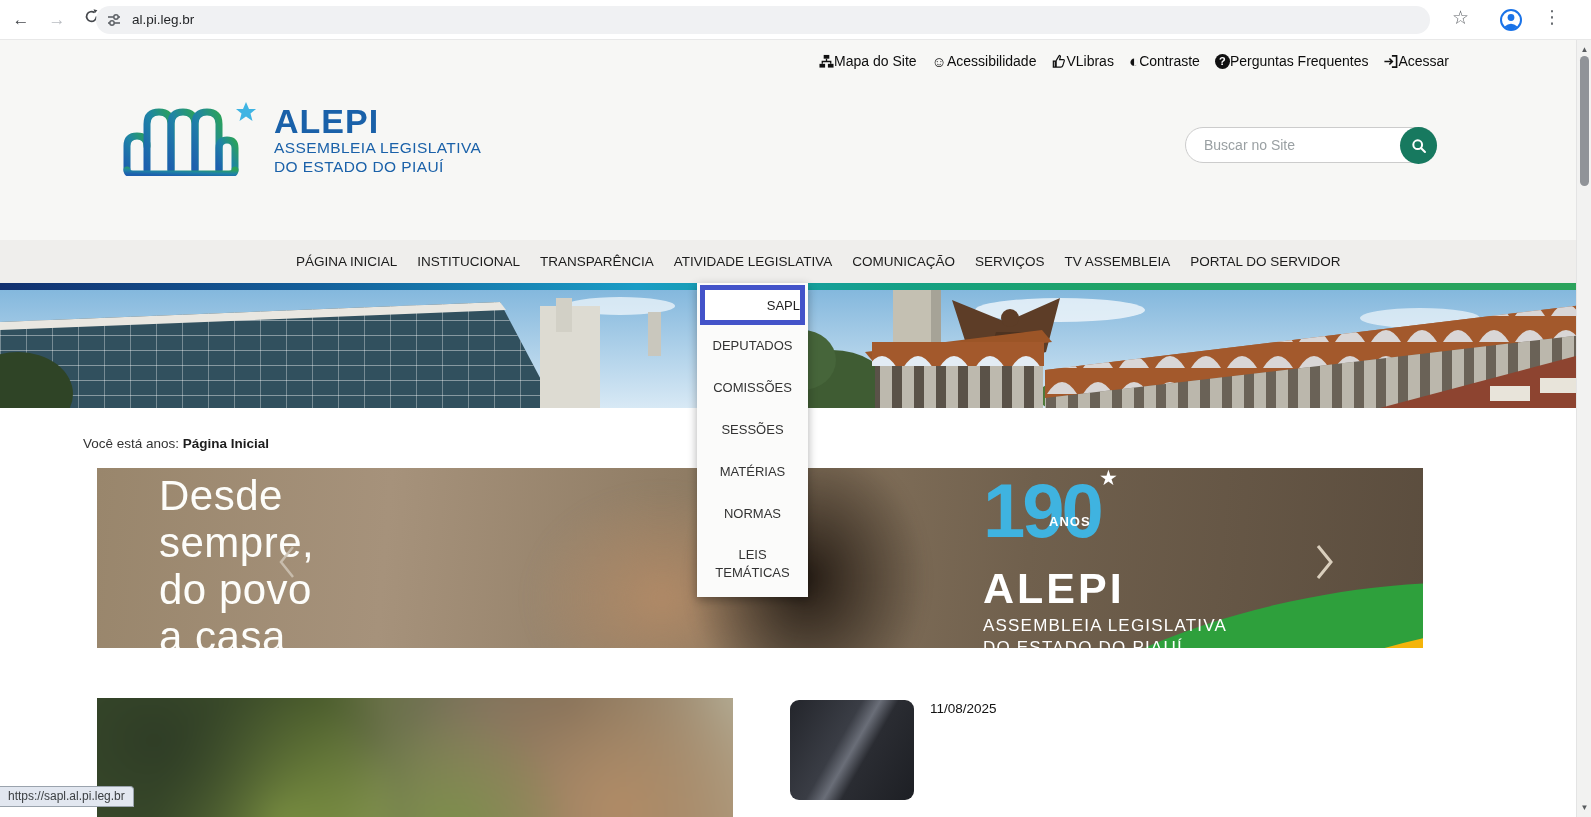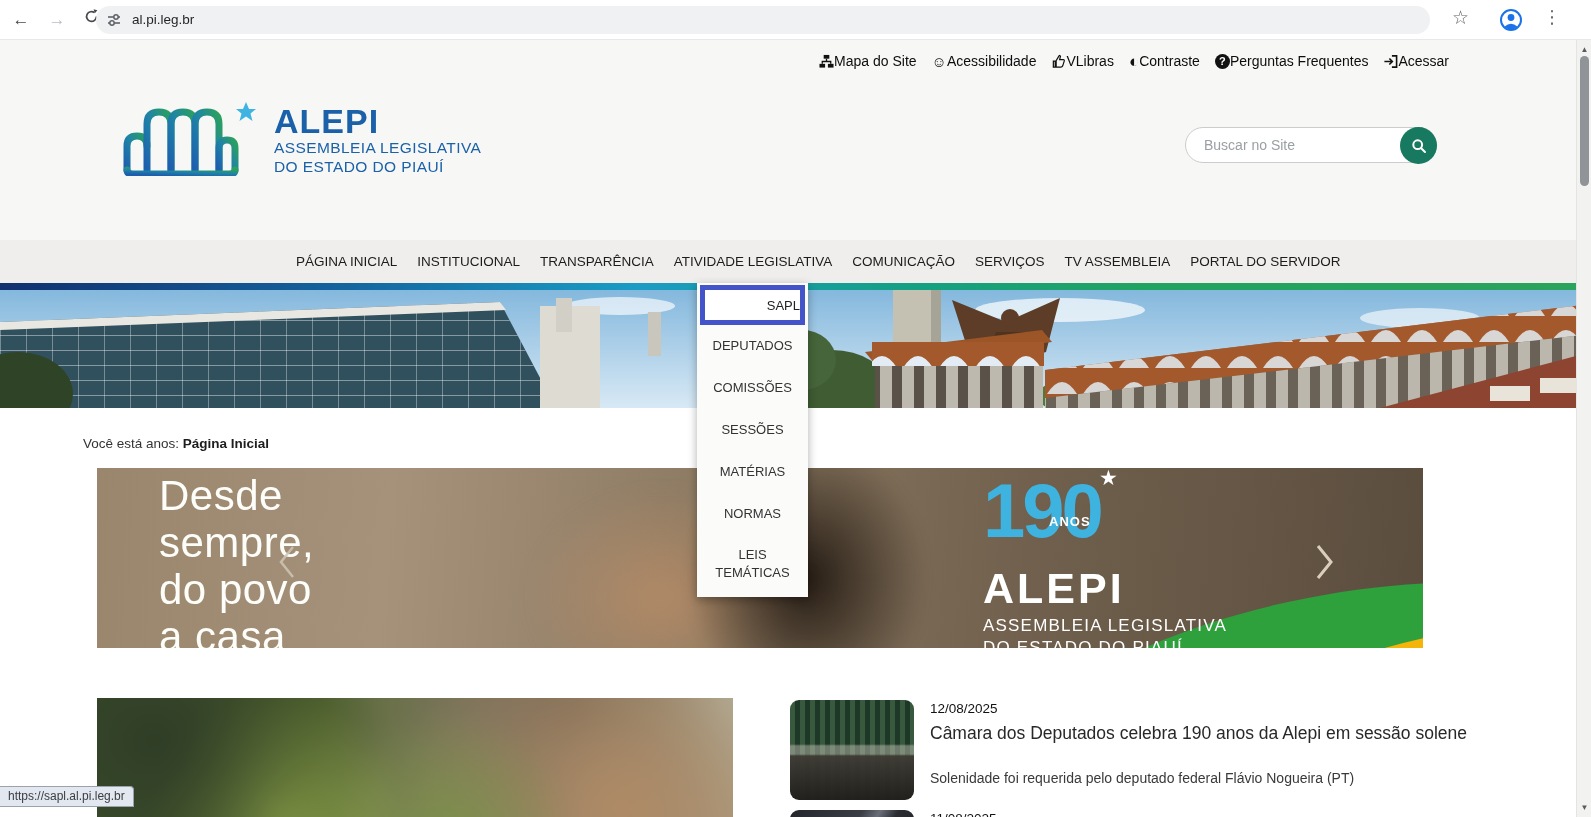--- a/index.html
+++ b/index.html
@@ -350,26 +350,20 @@
       </div>
     </div>
   </div>
 
   <div class="news-photo">
     <div class="blurwrap"></div>
   </div>
 
   <div class="news">
     <div class="news-item">
-      <div class="thumb thumb1"></div>
-      <div class="news-date">12/08/2025</div>
-      <div class="news-title">Câmara dos Deputados celebra 190 anos da Alepi em sessão solene</div>
-      <div class="news-sub">Solenidade foi requerida pelo deputado federal Flávio Nogueira (PT)</div>
-    </div>
-    <div class="news-item">
       <div class="thumb thumb2"></div>
       <div class="news-date">11/08/2025</div>
     </div>
   </div>
 
   <div class="status">https://sapl.al.pi.leg.br</div>
 
   <div class="scroll">
     <div class="sb-arrow" style="top:5px">▲</div>
     <div class="sb-thumb"></div>

